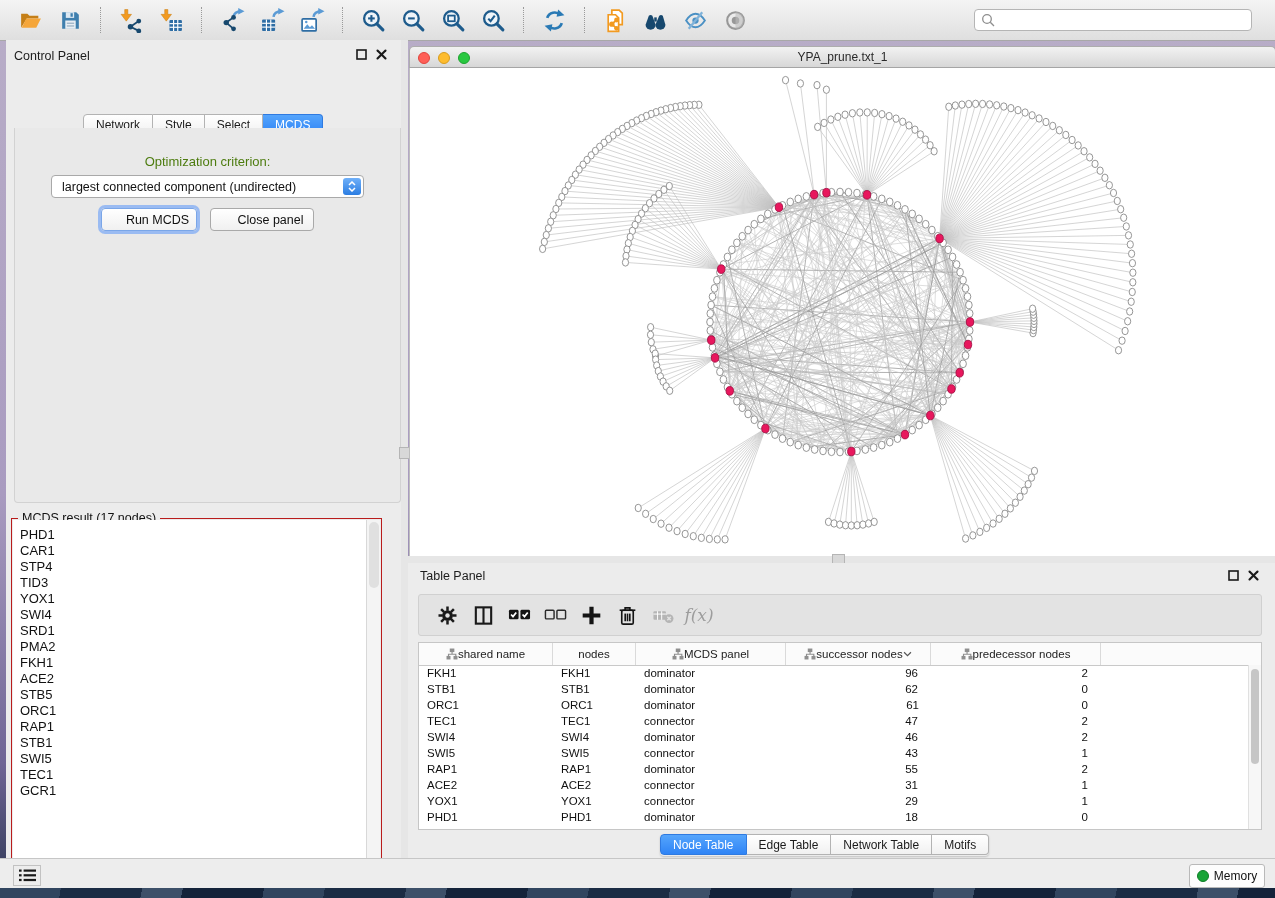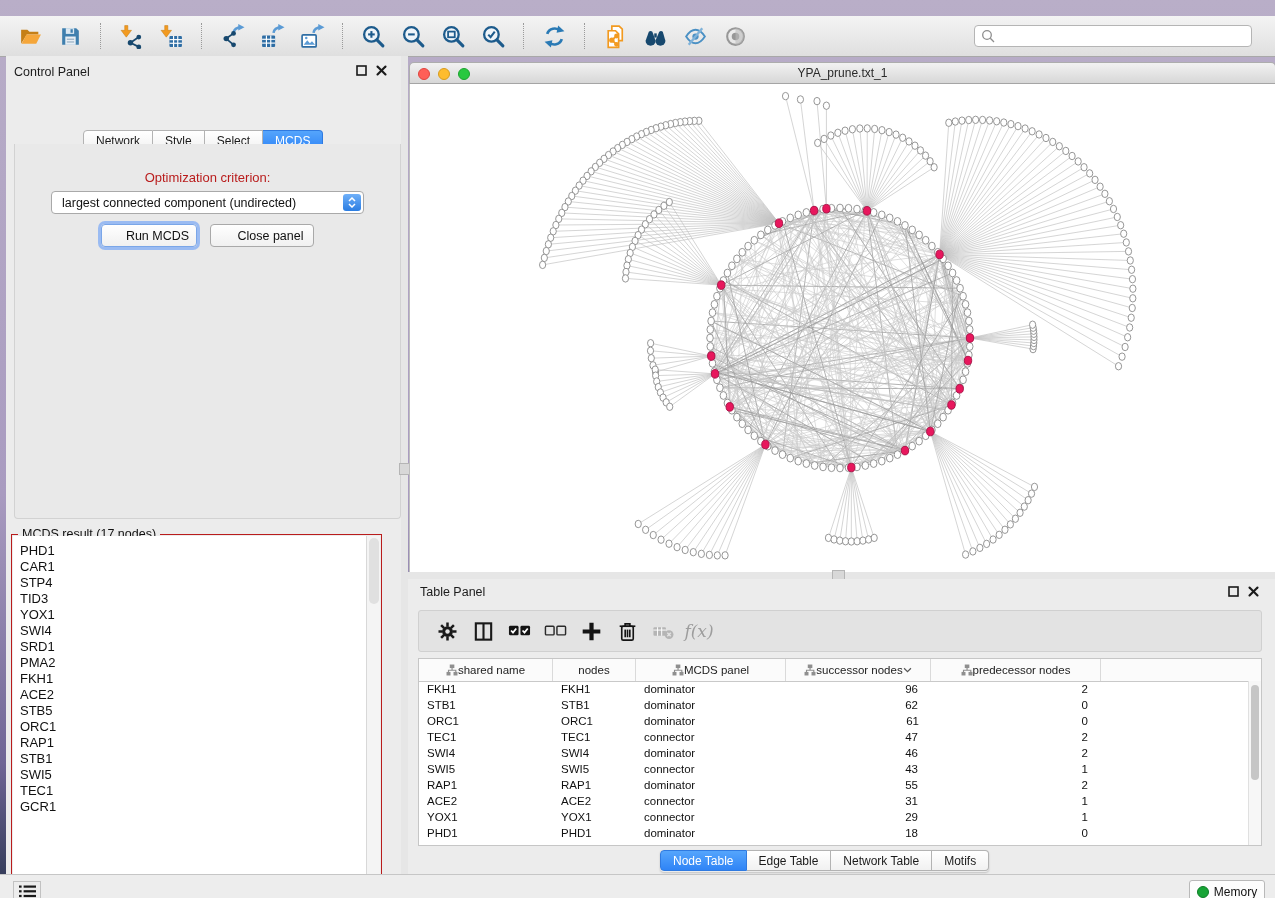--- a/index.html
+++ b/index.html
@@ -1,18 +1,18 @@
 <!DOCTYPE html>
 <html><head>
 <meta charset="utf-8">
 <style>
   html,body{margin:0;padding:0;width:1275px;height:898px;overflow:hidden;
     font-family:"Liberation Sans",sans-serif;
     background:linear-gradient(180deg,#b9aec8 0%,#a99bc0 55%,#6f6595 85%,#2a3550 100%);}
-  #app{position:absolute;inset:0;margin-top:16px;}
+  #app{position:absolute;inset:0;}
   
   #toolbar{position:absolute;left:0;top:0;width:1275px;height:40px;
     background:linear-gradient(#f4f4f4,#dfdfdf);border-bottom:1px solid #a8a8a8;
     display:flex;align-items:center;}
   .tb-group{display:flex;align-items:center;padding:0 10px;}
   .tb-sep{height:26px;border-left:1px dotted #9a9a9a;}
   .tb-btn{width:34px;height:32px;display:flex;align-items:center;justify-content:center;
     border-radius:4px;margin:0 3px;}
   .tb-btn svg{width:25px;height:25px;}
   #search-wrap{position:absolute;right:23px;top:9px;width:278px;height:22px;}
@@ -27,21 +27,21 @@
   .win-btns{position:absolute;top:9px;display:flex;gap:9px;align-items:center;}
   #cp-tabs{position:absolute;left:77px;top:74px;height:21px;display:flex;}
   .seg-tab{height:21px;box-sizing:border-box;border:1px solid #b3b3b3;border-left:none;
     background:linear-gradient(#ffffff,#f1f1f1);font-size:12px;color:#1b1b1b;
     display:flex;align-items:center;justify-content:center;padding:0 12px;}
   .seg-tab:first-child{border-left:1px solid #b3b3b3;border-radius:4px 0 0 4px;}
   .seg-tab:last-child{border-radius:0 4px 4px 0;}
   .seg-tab.active{background:linear-gradient(#55a5fc,#2f84f6);color:#fff;border-color:#2f7ae0;}
   #cp-box{position:absolute;left:8px;top:88px;width:385px;height:374px;background:#e9e9e9;
     border:1px solid #d2d2d2;border-top:none;border-radius:0 0 4px 4px;}
-  #opt-label{position:absolute;left:0;top:26px;width:100%;text-align:center;font-size:13px;color:#b91c1c;}
+  #opt-label{position:absolute;left:0;top:26px;width:100%;text-align:center;font-size:13px;color:#4d7c0f;}
   #criterion-select{position:absolute;left:36px;top:47px;width:313px;height:23px;background:#fff;
     border:1px solid #a9a9a9;border-radius:4px;font-size:12.5px;color:#111;
     display:flex;align-items:center;padding-left:10px;box-sizing:border-box;}
   #criterion-stepper{position:absolute;right:2px;top:2px;width:18px;height:17px;border-radius:3px;
     background:linear-gradient(#6fb0f9,#2b7de2);display:flex;flex-direction:column;
     align-items:center;justify-content:center;gap:1px;}
   .cp-btn{position:absolute;top:80px;height:23px;background:linear-gradient(#ffffff,#f0f0f0);
     border:1px solid #a9a9a9;border-radius:4px;font-size:12.5px;color:#111;
     font-family:"Liberation Sans",sans-serif;display:flex;align-items:center;justify-content:center;padding-left:23px;}
   #run-btn{left:86px;width:96px;box-shadow:0 0 0 3px rgba(90,150,250,.55);border-color:#7aa6e8;}

